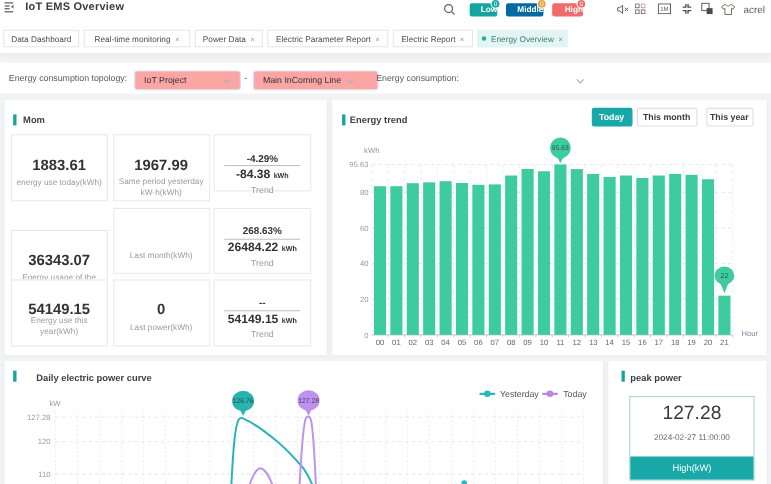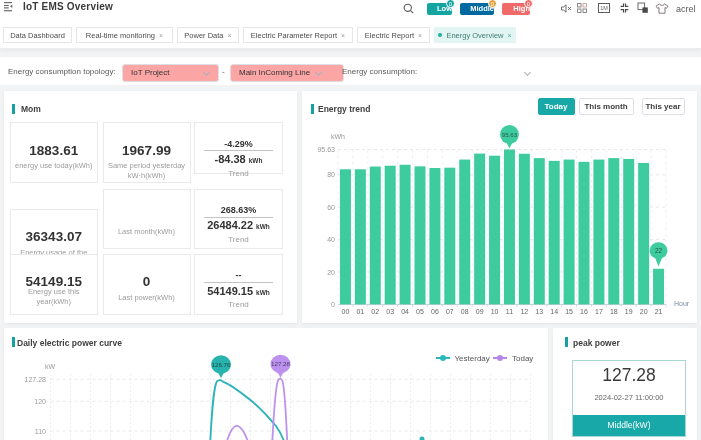--- a/index.html
+++ b/index.html
@@ -284,21 +284,21 @@
       <path d="M 203.45454545454544 49.5 L 207.45454545454544 57.5 L 211.45454545454544 49.5 Z" fill="#3ecb9d"></path>
       <ellipse cx="207.45454545454544" cy="43.5" rx="9.4" ry="9.5" fill="#3ecb9d"></ellipse>
       <text x="207.45454545454544" y="45.7" font-size="6.2" fill="#265a4c" text-anchor="middle">95.63</text>
       <path d="M 352.5454545454545 165.6 L 356.5454545454545 175.5 L 360.5454545454545 165.6 Z" fill="#3ecb9d"></path>
       <ellipse cx="356.5454545454545" cy="159.6" rx="9" ry="8.3" fill="#3ecb9d"></ellipse>
       <text x="356.5454545454545" y="161.79999999999998" font-size="6.5" fill="#265a4c" text-anchor="middle">22</text>
     </svg>
 
   <div class="panel" style="left:4px;top:328px;width:543.5px;height:120px;"></div>
   <div class="pmark" style="left:12px;top:337px;"></div>
-  <div class="ptitle" style="left:17px;top:337.5px;">Daily electric power curve</div>
+  <div class="ptitle" style="left:33px;top:337.5px;">Daily electric power curve</div>
   <svg class="abs" style="left:4px;top:328px" width="543" height="112" viewBox="0 0 543 112" id="dailysvg">
       <line x1="46.6" y1="46" x2="46.6" y2="112" stroke="#ececee" stroke-width="1" stroke-dasharray="2 2"></line>
       <line x1="66.6" y1="46" x2="66.6" y2="112" stroke="#ececee" stroke-width="1" stroke-dasharray="2 2"></line>
       <line x1="86.6" y1="46" x2="86.6" y2="112" stroke="#ececee" stroke-width="1" stroke-dasharray="2 2"></line>
       <line x1="106.6" y1="46" x2="106.6" y2="112" stroke="#ececee" stroke-width="1" stroke-dasharray="2 2"></line>
       <line x1="126.6" y1="46" x2="126.6" y2="112" stroke="#ececee" stroke-width="1" stroke-dasharray="2 2"></line>
       <line x1="146.6" y1="46" x2="146.6" y2="112" stroke="#ececee" stroke-width="1" stroke-dasharray="2 2"></line>
       <line x1="166.6" y1="46" x2="166.6" y2="112" stroke="#ececee" stroke-width="1" stroke-dasharray="2 2"></line>
       <line x1="186.6" y1="46" x2="186.6" y2="112" stroke="#ececee" stroke-width="1" stroke-dasharray="2 2"></line>
       <line x1="206.6" y1="46" x2="206.6" y2="112" stroke="#ececee" stroke-width="1" stroke-dasharray="2 2"></line>
@@ -342,15 +342,15 @@
       <ellipse cx="276.5" cy="36" rx="10" ry="9.3" fill="#bd92ee"></ellipse>
       <text x="276.5" y="38.2" font-size="6.2" fill="#4a3a6a" text-anchor="middle">127.28</text>
     </svg>
 
   <div class="panel" style="left:552.5px;top:328px;width:144.5px;height:120px;"></div>
   <div class="pmark" style="left:565px;top:337px;"></div>
   <div class="ptitle" style="left:573px;top:337.5px;">peak power</div>
   <div id="peakcard">
     <div style="font-size:17.5px;color:#3a3a3a;margin-top:4px;">127.28</div>
     <div style="font-size:7.5px;color:#666;margin-top:7px;">2024-02-27 11:00:00</div>
-    <div style="position:absolute;left:0;bottom:0;width:100%;height:21px;background:#18a8a8;color:#fff;font-size:8.5px;line-height:21px;">Middle(kW)</div>
+    <div style="position:absolute;left:0;bottom:0;width:100%;height:21px;background:#18a8a8;color:#fff;font-size:8.5px;line-height:21px;">High(kW)</div>
   </div>
 </div>
 
 </body></html>

